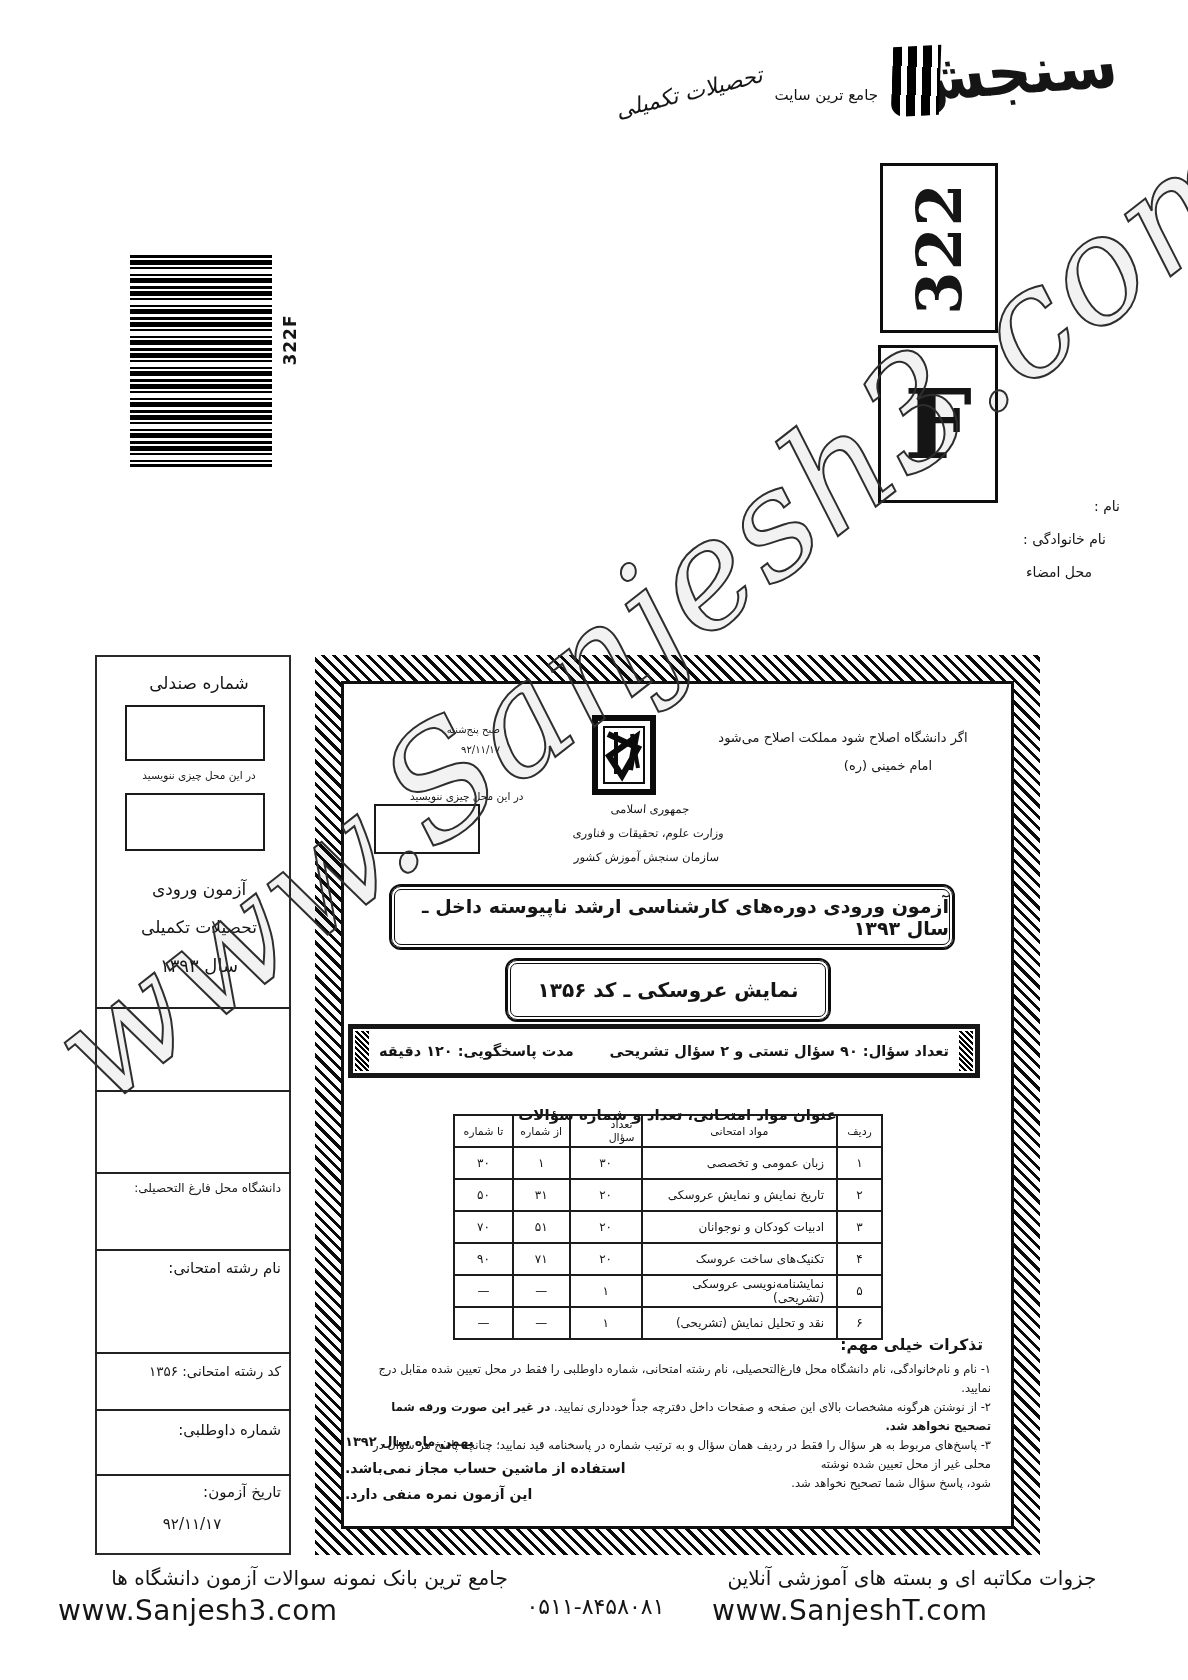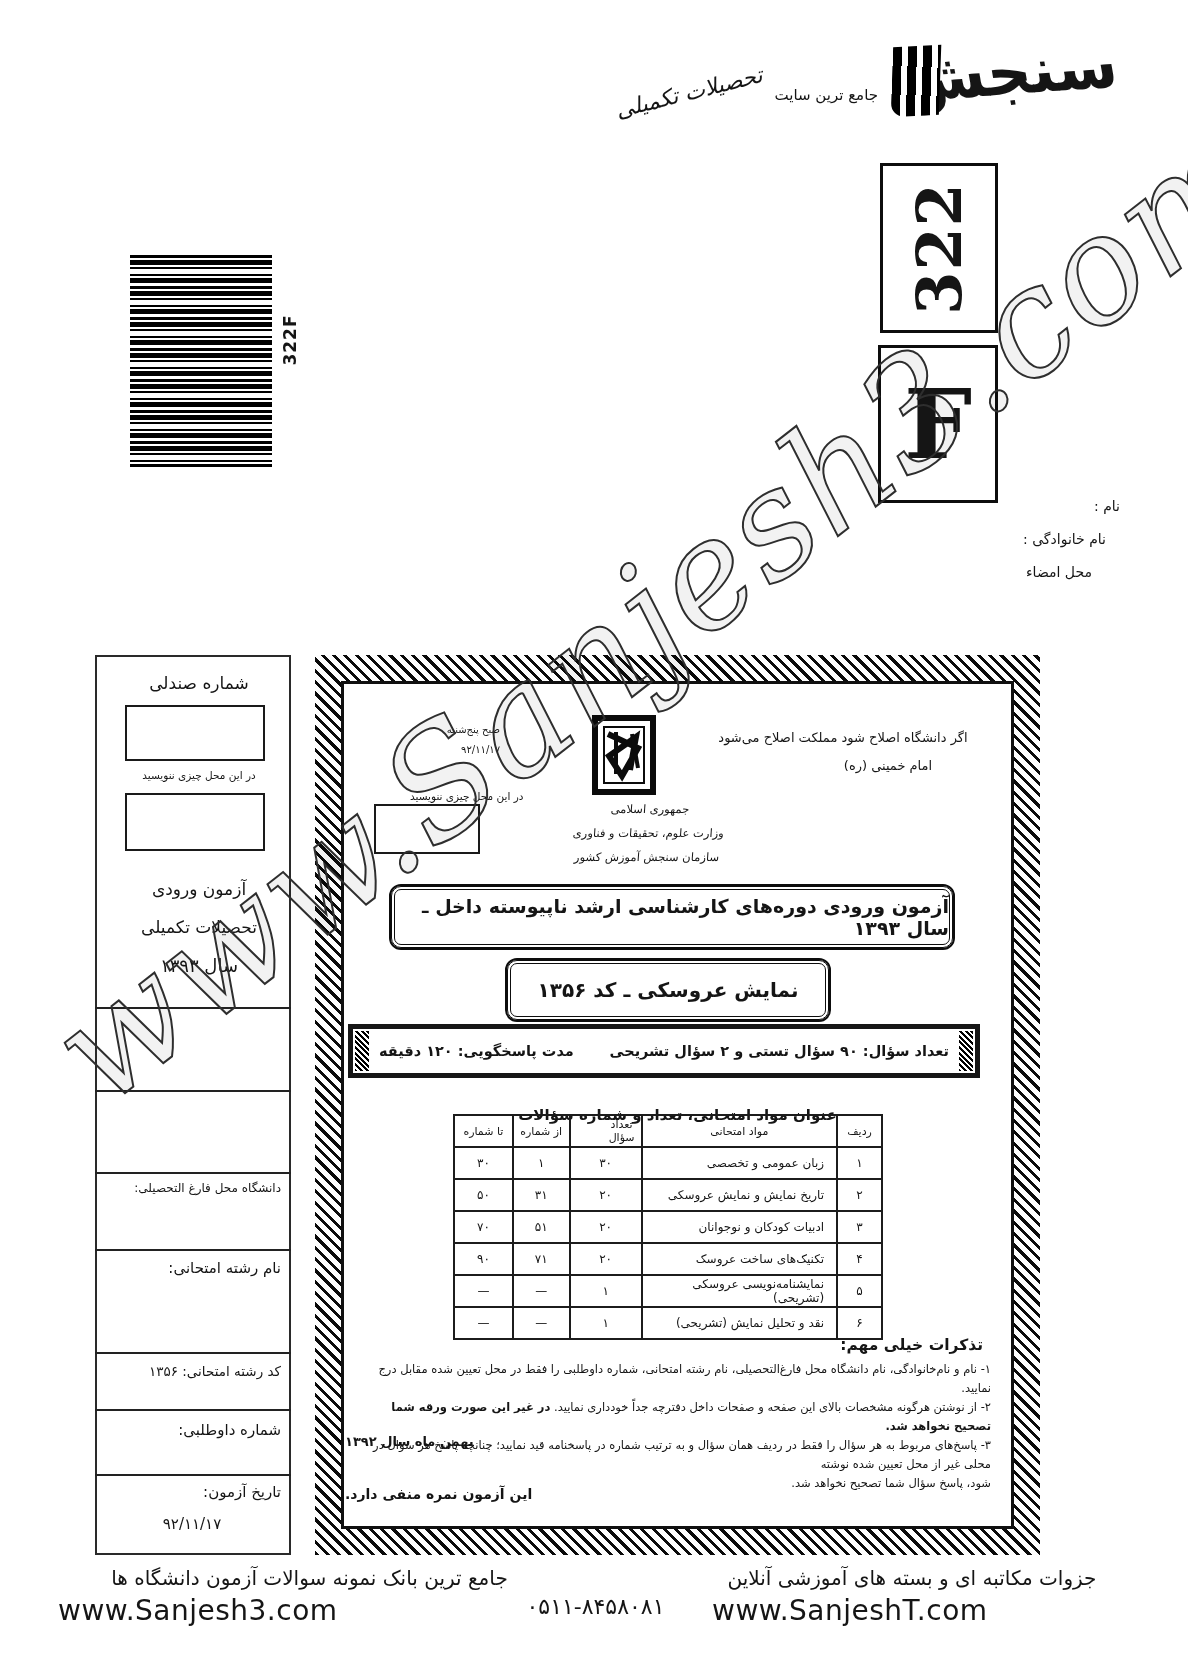--- a/index.html
+++ b/index.html
@@ -287,20 +287,21 @@
       <div class="notes">
         <div>۱- نام و نام‌خانوادگی، نام دانشگاه محل فارغ‌التحصیلی، نام رشته امتحانی، شماره داوطلبی را فقط در محل تعیین شده مقابل درج نمایید.</div>
         <div>
           <span>۲- از نوشتن هرگونه مشخصات بالای این صفحه و صفحات داخل دفترچه جداً خودداری نمایید. </span><span class="bold">در غیر این صورت ورقه شما تصحیح نخواهد شد.</span>
         </div>
         <div>۳- پاسخ‌های مربوط به هر سؤال را فقط در ردیف همان سؤال و به ترتیب شماره در پاسخنامه قید نمایید؛ چنانچه پاسخ هر سؤال در محلی غیر از محل تعیین شده نوشته</div>
         <div>شود، پاسخ سؤال شما تصحیح نخواهد شد.</div>
       </div>
 
       <div class="center-line l-date">بهمن ماه سال ۱۳۹۲</div>
+      <div class="center-line l-calc">استفاده از ماشین حساب مجاز نمی‌باشد.</div>
       <div class="center-line l-neg">این آزمون نمره منفی دارد.</div>
     </div>
   </div>
 
   <div class="footer-left">
     <div class="footer-fa">جامع ترین بانک نمونه سوالات آزمون دانشگاه ها</div>
     <div class="footer-url">www.Sanjesh3.com</div>
   </div>
   <div class="footer-phone">۰۵۱۱-۸۴۵۸۰۸۱</div>
   <div class="footer-right">

